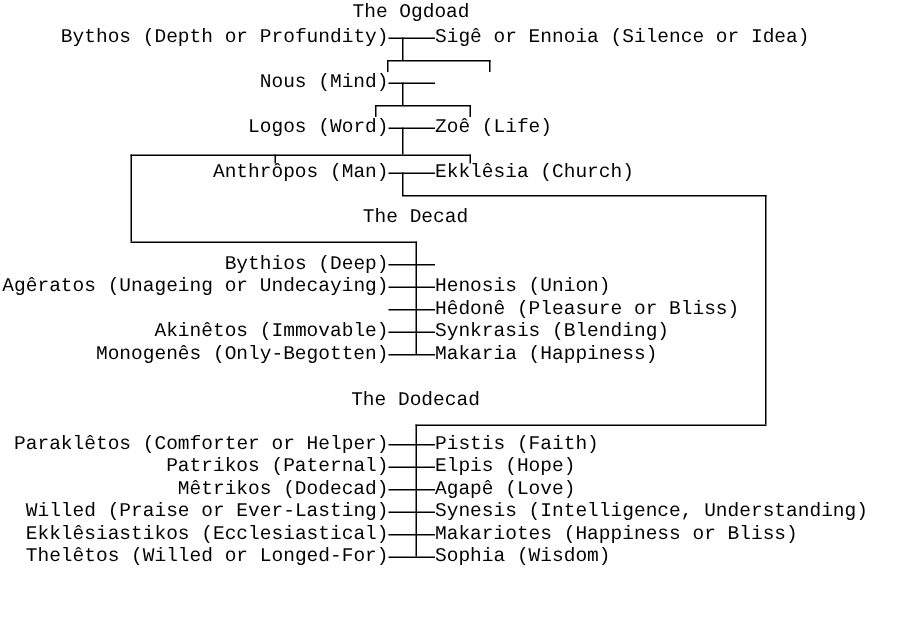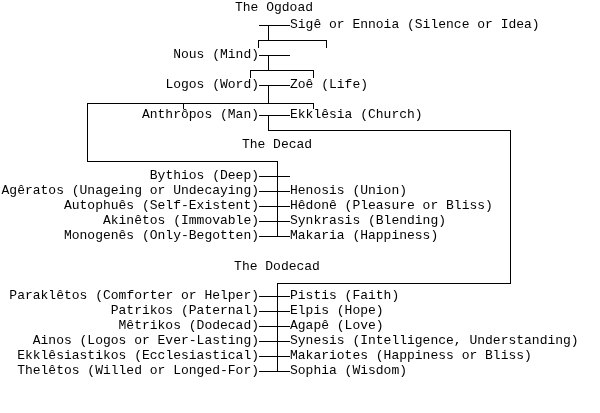--- a/index.html
+++ b/index.html
@@ -37,44 +37,44 @@
 </style>
 </head>
 <body>
 
 <div class="stage">
 
   <div class="title" style="left:274px; top:0px">The Ogdoad</div>
   <div class="title" style="left:277px; top:137px">The Decad</div>
   <div class="title" style="left:277px; top:259px">The Dodecad</div>
 
+  <span class="lbl-left" style="top:17px">Bythos (Depth or Profundity)</span>
   <span class="lbl-right" style="top:17px">Sigê or Ennoia (Silence or Idea)</span>
   <span class="lbl-left" style="top:47px">Nous (Mind)</span>
   <span class="lbl-left" style="top:77px">Logos (Word)</span>
   <span class="lbl-right" style="top:77px">Zoê (Life)</span>
   <span class="lbl-left" style="top:107px">Anthrôpos (Man)</span>
   <span class="lbl-right" style="top:107px">Ekklêsia (Church)</span>
 
   <span class="lbl-left" style="top:168px">Bythios (Deep)</span>
   <span class="lbl-left" style="top:183px">Agêratos (Unageing or Undecaying)</span>
   <span class="lbl-right" style="top:183px">Henosis (Union)</span>
-  <span class="lbl-left" style="top:198px">Autophuês (Self-Existent)</span>
   <span class="lbl-right" style="top:198px">Hêdonê (Pleasure or Bliss)</span>
   <span class="lbl-left" style="top:213px">Akinêtos (Immovable)</span>
   <span class="lbl-right" style="top:213px">Synkrasis (Blending)</span>
   <span class="lbl-left" style="top:228px">Monogenês (Only-Begotten)</span>
   <span class="lbl-right" style="top:228px">Makaria (Happiness)</span>
 
   <span class="lbl-left" style="top:288px">Paraklêtos (Comforter or Helper)</span>
   <span class="lbl-right" style="top:288px">Pistis (Faith)</span>
   <span class="lbl-left" style="top:303px">Patrikos (Paternal)</span>
   <span class="lbl-right" style="top:303px">Elpis (Hope)</span>
   <span class="lbl-left" style="top:318px">Mêtrikos (Dodecad)</span>
   <span class="lbl-right" style="top:318px">Agapê (Love)</span>
-  <span class="lbl-left" style="top:333px">Ainos (Logos or Ever-Lasting)</span>
+  <span class="lbl-left" style="top:333px">Willed (Praise or Ever-Lasting)</span>
   <span class="lbl-right" style="top:333px">Synesis (Intelligence, Understanding)</span>
   <span class="lbl-left" style="top:348px">Ekklêsiastikos (Ecclesiastical)</span>
   <span class="lbl-right" style="top:348px">Makariotes (Happiness or Bliss)</span>
   <span class="lbl-left" style="top:363px">Thelêtos (Willed or Longed-For)</span>
   <span class="lbl-right" style="top:363px">Sophia (Wisdom)</span>
 
   <div class="ln" style="left:259px; top:25px;  width:31px; height:1px"></div>
   <div class="ln" style="left:259px; top:55px;  width:31px; height:1px"></div>
   <div class="ln" style="left:259px; top:85px;  width:31px; height:1px"></div>
   <div class="ln" style="left:259px; top:115px; width:31px; height:1px"></div>

